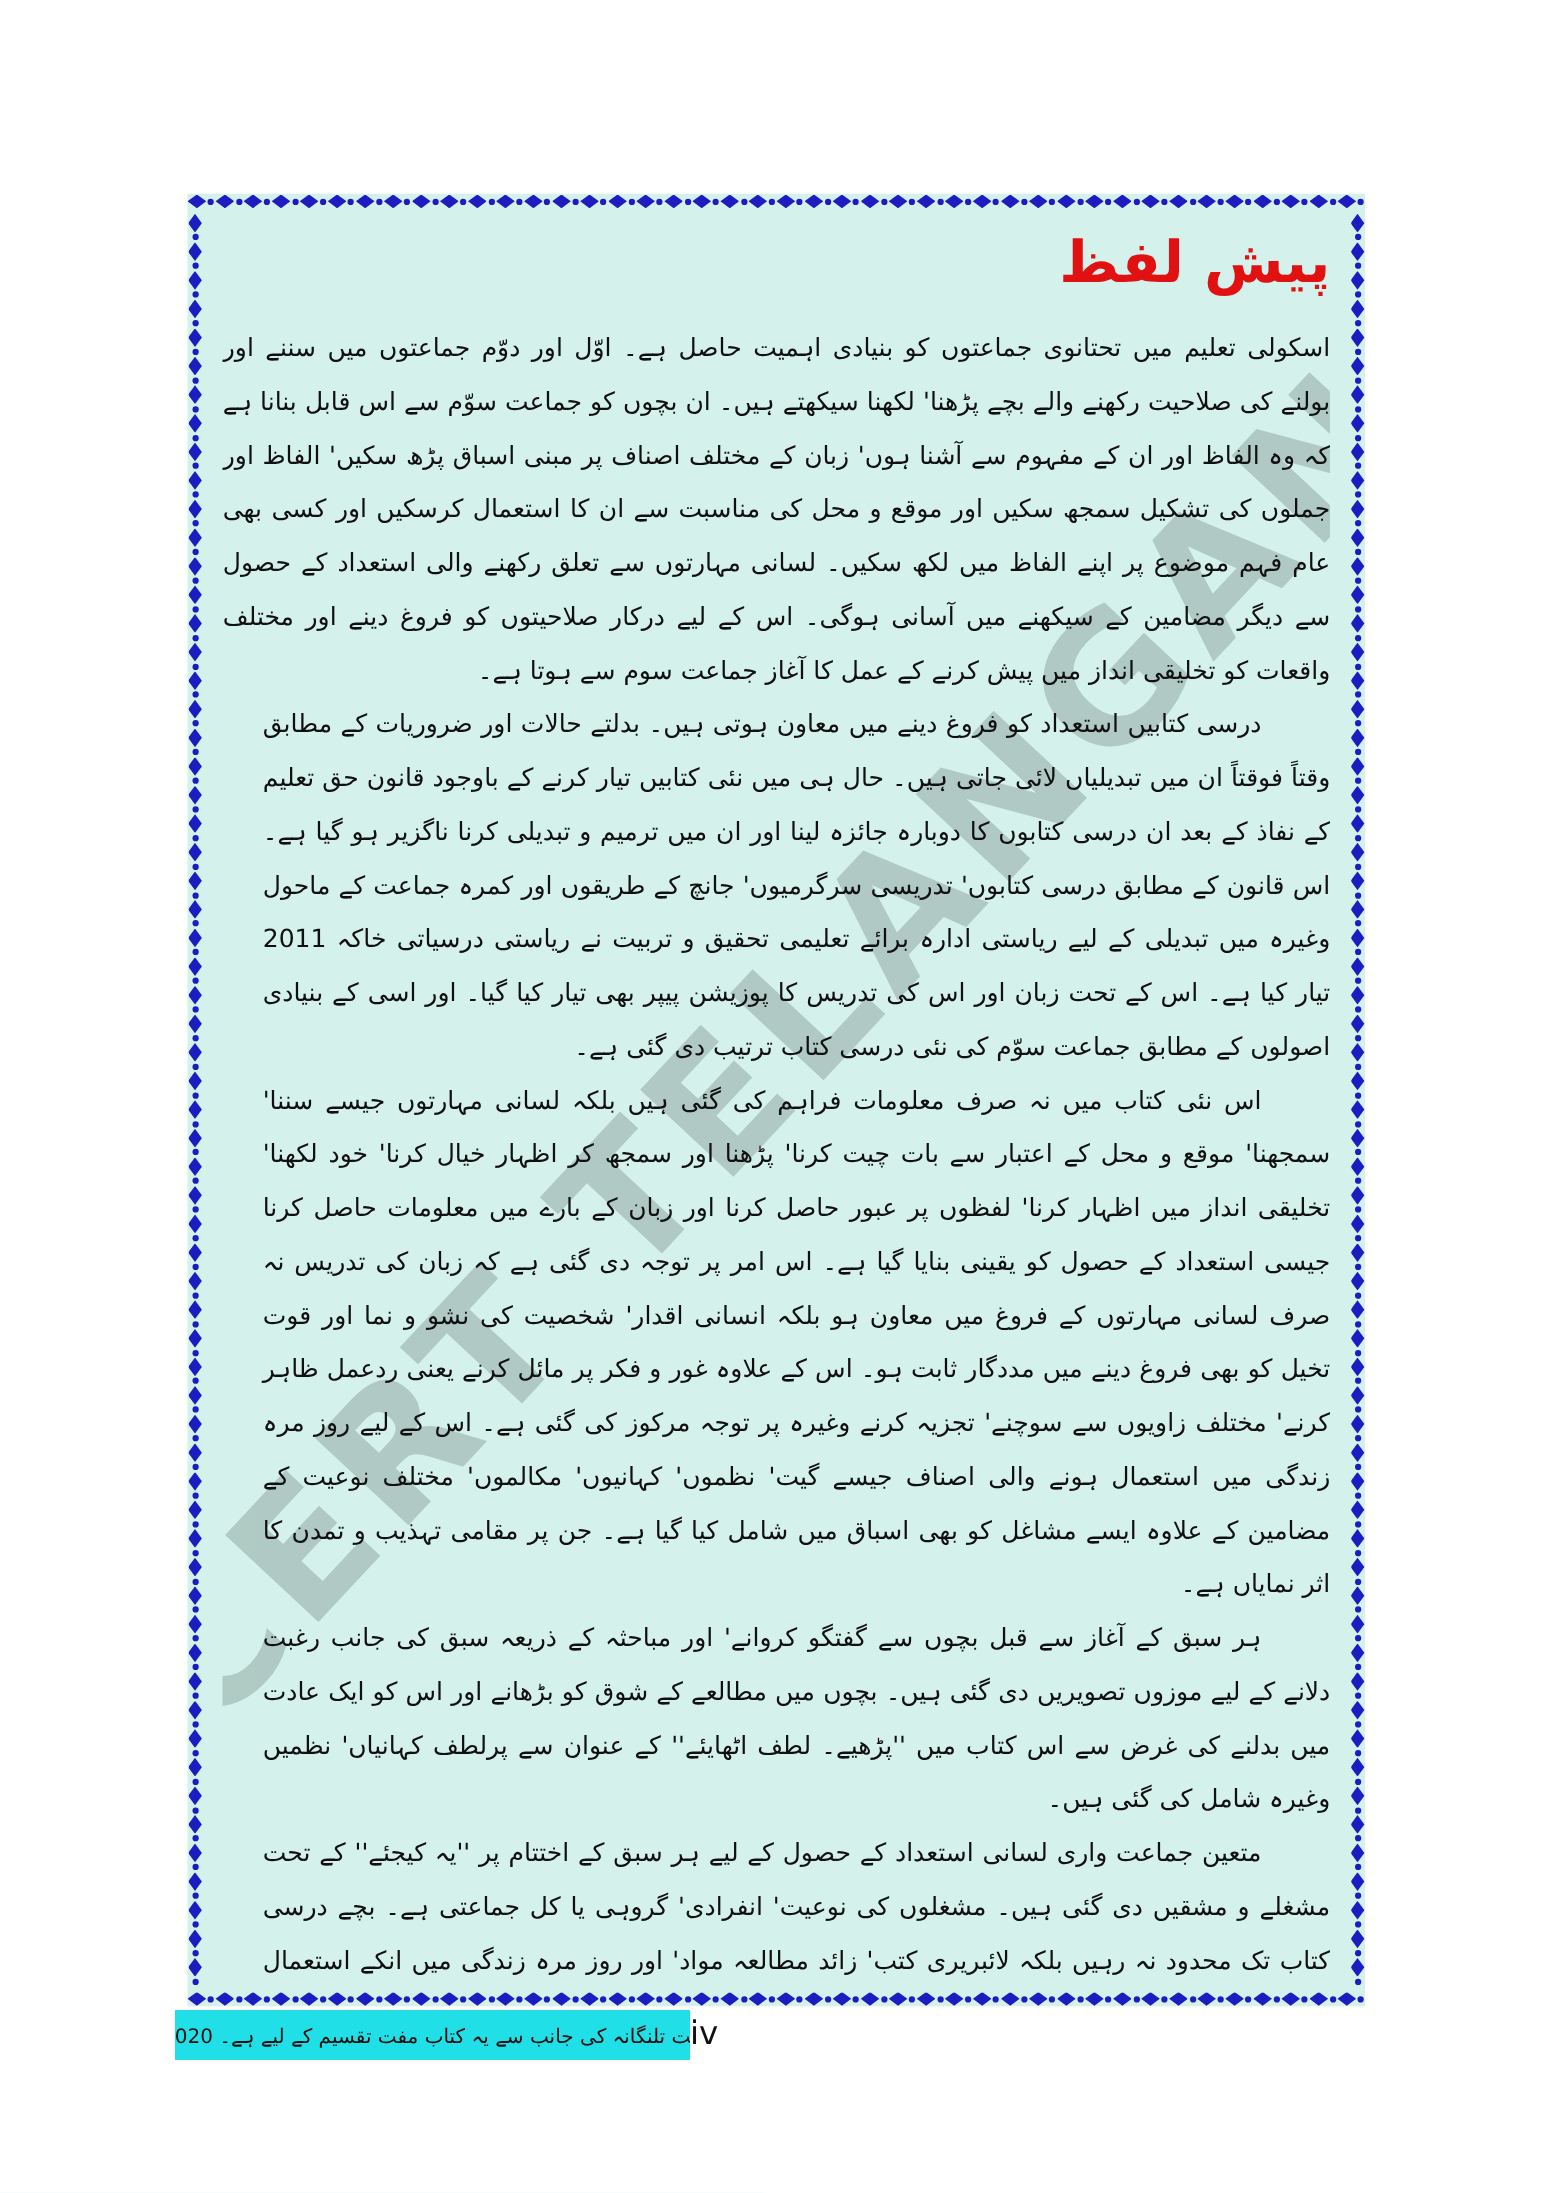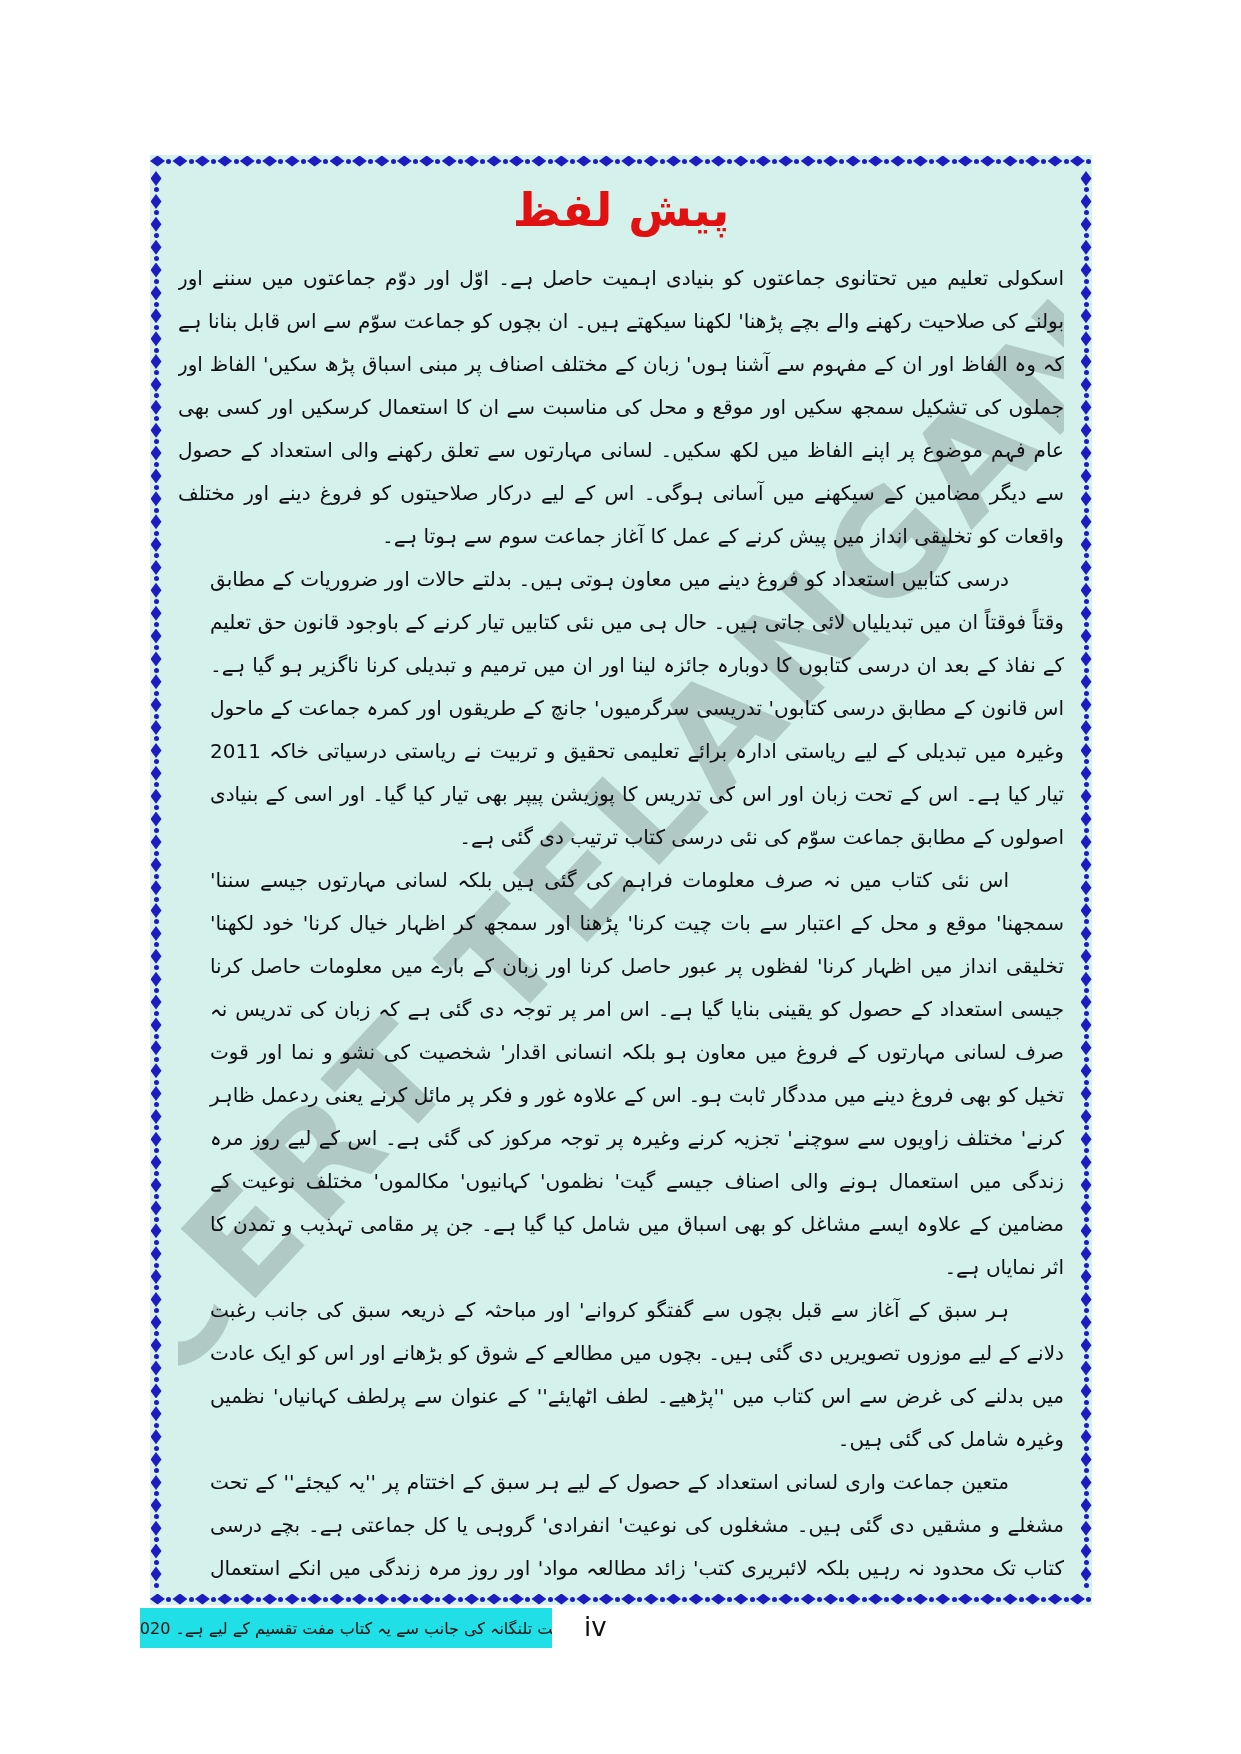--- a/index.html
+++ b/index.html
@@ -74,21 +74,21 @@
     color: #93a9a5;
     opacity: 0.55;
     white-space: nowrap;
     z-index: 0;
     pointer-events: none;
   }
   .title {
     position: relative;
     z-index: 1;
     margin: 14px 0 20px 0;
-    text-align: center;
+    text-align: right;
     color: #e21111;
     font-size: 46px;
     font-weight: bold;
   }
   .para {
     position: relative;
     z-index: 1;
     margin: 0;
     color: #101010;
     font-size: 20px;
@@ -111,21 +111,20 @@
     color: #101010;
     white-space: nowrap;
     overflow: hidden;
   }
   .page-number {
     position: absolute;
     left: 552px;
     top: 1612px;
     font-size: 26px;
     color: #101010;
-    padding-left: 32px;
   }
 </style>
 </head>
 <body>
 
 <div class="page">
 
   <div class="frame">
     <div class="border-h top">
         <span class="dia-h"></span>

